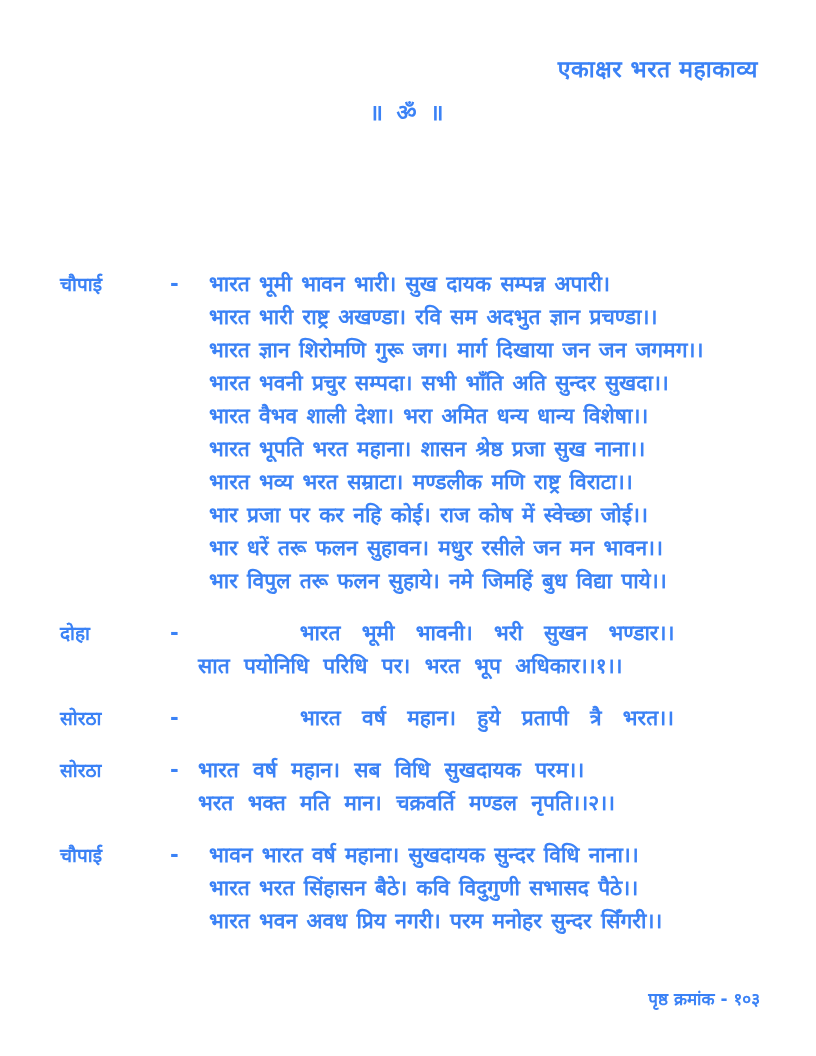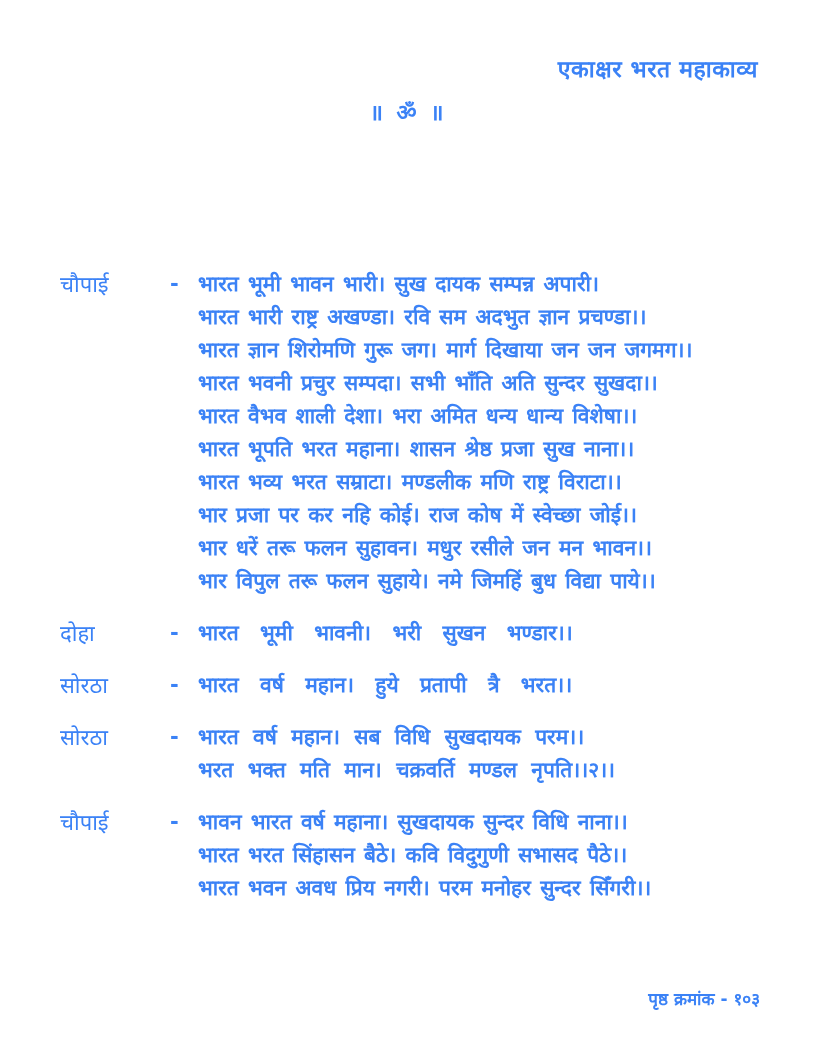--- a/index.html
+++ b/index.html
@@ -53,45 +53,45 @@
     right: 40px;
   }
   .section {
     display: flex;
     align-items: flex-start;
     margin-bottom: 19px;
   }
   .sec-label {
     width: 110px;
     flex: 0 0 110px;
-    font-size: 22px;
-    font-weight: 400;
+    font-size: 19px;
+    font-weight: 700;
     line-height: 33px;
     white-space: nowrap;
   }
   .sec-dash {
     width: 28px;
     flex: 0 0 28px;
     font-size: 21px;
     font-weight: 600;
     line-height: 33px;
     text-align: left;
   }
   .sec-lines {
     flex: 1 1 auto;
   }
   .verse-line {
     font-size: 21px;
     font-weight: 600;
     line-height: 33px;
     white-space: nowrap;
   }
-  .sp-normal { word-spacing: 2px; }
+  .sp-normal { word-spacing: 2px; margin-left: 11px; }
   .sp-medium { word-spacing: 7px; }
-  .sp-wide   { word-spacing: 14px; }
+  .sp-wide   { word-spacing: 14px; text-align: center; }
   .page-footer {
     position: absolute;
     bottom: 46px;
     right: 56px;
     font-size: 17px;
     font-weight: 600;
     white-space: nowrap;
   }
 </style>
 </head>
@@ -120,20 +120,21 @@
           <div class="verse-line sp-normal">भार धरें तरू फलन सुहावन। मधुर रसीले जन मन भावन।।</div>
           <div class="verse-line sp-normal">भार विपुल तरू फलन सुहाये। नमे जिमहिं बुध विद्या पाये।।</div>
         </div>
   </div>
 
   <div class="section">
     <div class="sec-label">दोहा</div>
     <div class="sec-dash">-</div>
     <div class="sec-lines">
           <div class="verse-line sp-wide">भारत भूमी भावनी। भरी सुखन भण्डार।।</div>
+          <div class="verse-line sp-medium">सात पयोनिधि परिधि पर। भरत भूप अधिकार।।१।।</div>
         </div>
   </div>
 
   <div class="section">
     <div class="sec-label">सोरठा</div>
     <div class="sec-dash">-</div>
     <div class="sec-lines">
           <div class="verse-line sp-wide">भारत वर्ष महान। हुये प्रतापी त्रै भरत।।</div>
         </div>
   </div>

